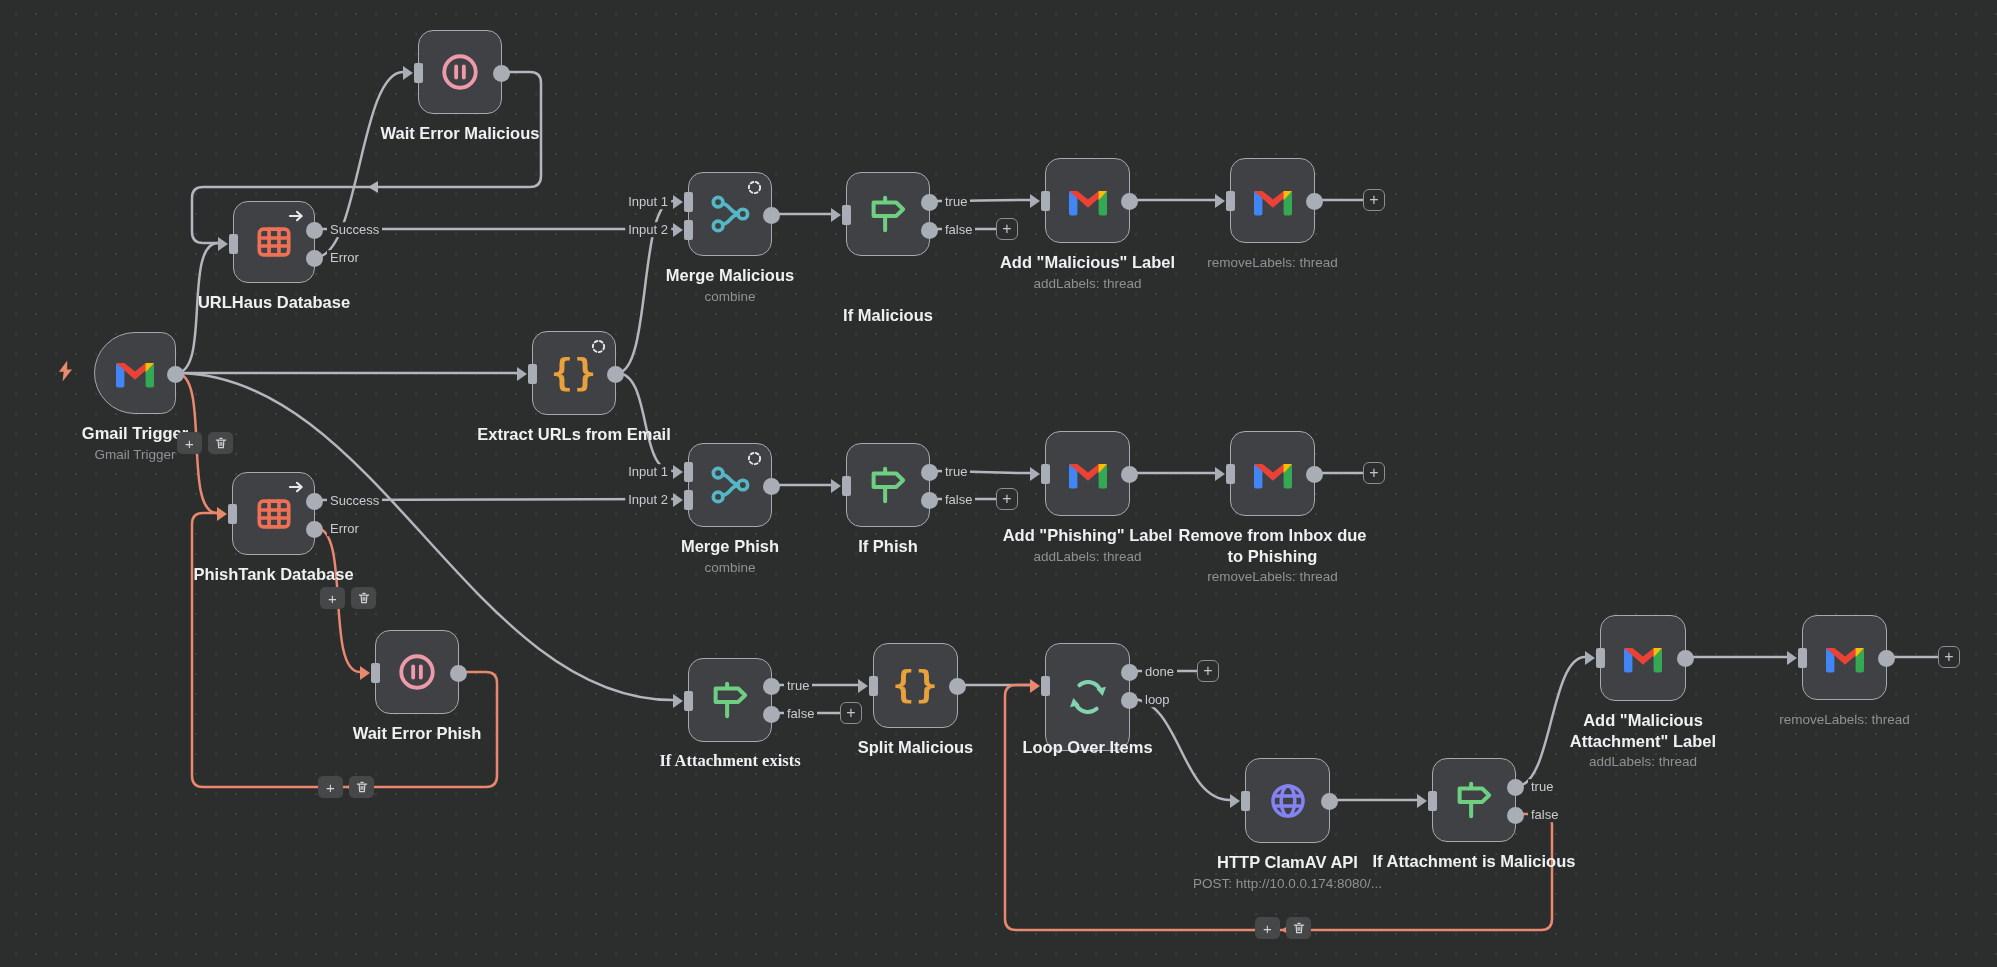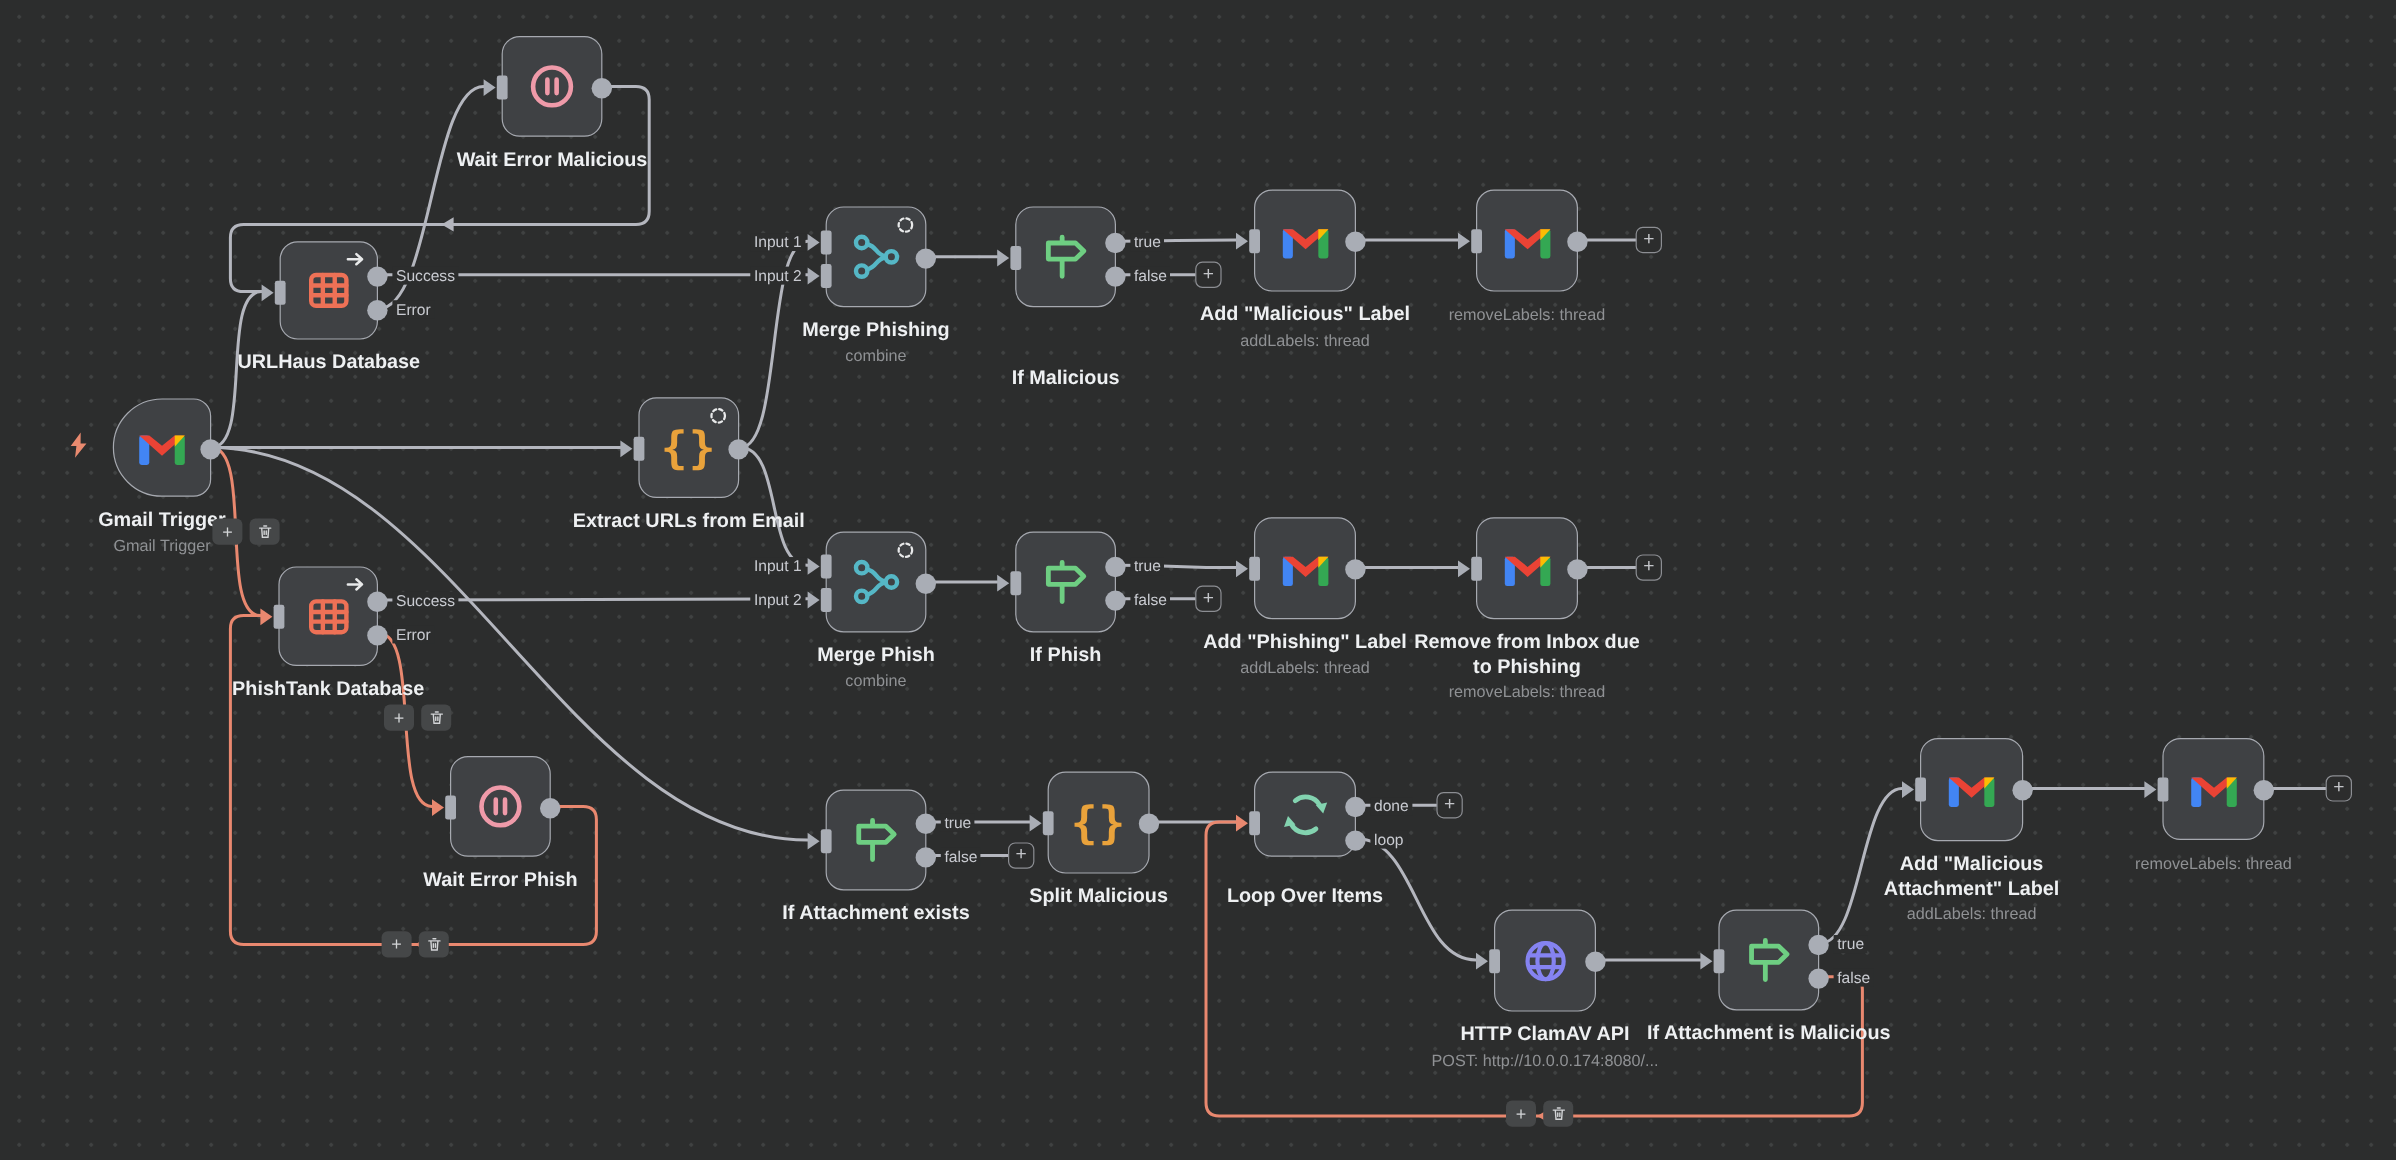--- a/index.html
+++ b/index.html
@@ -146,21 +146,21 @@
       </div>
       <div class="in-tab" style="top: 19px;"></div>
       <div class="in-arrow" style="top: 22px;"></div>
       <span class="port-label in" style="left: -18px; top: 29px;">Input 1</span>
       <div class="in-tab" style="top: 47px;"></div>
       <div class="in-arrow" style="top: 50px;"></div>
       <span class="port-label in" style="left: -18px; top: 57px;">Input 2</span>
       <div class="out-dot" style="left: 74px; top: 33.5px;"></div>
     </div>
     <div class="node-title" style="left: 730px; top: 265px;">
-      <div>Merge Phishing</div>
+      <div>Merge Malicious</div>
       <div class="node-sub">combine</div>
     </div>
     <div class="node" style="left: 846px; top: 172px; width: 84px; height: 84px;">
       <svg width="46" height="46" viewBox="0 0 24 24" fill="none" stroke="#6ece82" stroke-width="2.1" stroke-linecap="round" stroke-linejoin="round">
         <path d="M10.5 3.5V6M10.5 13v7.5M4.5 6h11.8l3.6 3.5-3.6 3.5H4.5z"></path>
       </svg>
       <div class="in-tab" style="top: 32px;"></div>
       <div class="in-arrow" style="top: 35px;"></div>
       <div class="out-dot" style="left: 74px; top: 20.5px;"></div>
       <span class="port-label" style="left: 95px; top: 29px;">true</span>
@@ -303,33 +303,33 @@
       <svg width="46" height="46" viewBox="0 0 24 24" fill="none" stroke="#6ece82" stroke-width="2.1" stroke-linecap="round" stroke-linejoin="round">
         <path d="M10.5 3.5V6M10.5 13v7.5M4.5 6h11.8l3.6 3.5-3.6 3.5H4.5z"></path>
       </svg>
       <div class="in-tab" style="top: 32px;"></div>
       <div class="in-arrow" style="top: 35px;"></div>
       <div class="out-dot" style="left: 74px; top: 18.5px;"></div>
       <span class="port-label" style="left: 95px; top: 27px;">true</span>
       <div class="out-dot" style="left: 74px; top: 46.5px;"></div>
       <span class="port-label" style="left: 95px; top: 55px;">false</span>
     </div>
-    <div class="node-title" style="left: 730px; top: 751px;">
+    <div class="node-title" style="left: 730px; top: 751px; font-family: Liberation Serif, serif;">
       <div>If Attachment exists</div>
     </div>
     <div class="node" style="left: 873px; top: 643px; width: 85px; height: 85px;">
       <span class="code-glyph" style="color:#e9a23b;font-size:37px">{}</span>
       <div class="in-tab" style="top: 32px;"></div>
       <div class="in-arrow" style="top: 35px;"></div>
       <div class="out-dot" style="left: 75px; top: 33.5px;"></div>
     </div>
     <div class="node-title" style="left: 915.5px; top: 737px;">
       <div>Split Malicious</div>
     </div>
-    <div class="node" style="left: 1045px; top: 643px; width: 85px; height: 71px;">
+    <div class="node" style="left: 1045px; top: 643px; width: 85px; height: 108px;">
       <svg width="44" height="44" viewBox="0 0 24 24">
         <g fill="none" stroke="#83d3b0" stroke-width="2.2" stroke-linecap="round">
           <path d="M7.3 5.6A7.3 7.3 0 0 1 18.4 7.6"></path>
           <path d="M16.7 18.4A7.3 7.3 0 0 1 5.6 16.4"></path>
         </g>
         <polygon fill="#83d3b0" points="21.8,6.4 20,11.4 16.6,7.6"></polygon>
         <polygon fill="#83d3b0" points="2.2,17.6 4,12.6 7.4,16.4"></polygon>
       </svg>
       <div class="in-tab" style="top: 32px;"></div>
       <div class="in-arrow orange" style="top: 35px;"></div>

